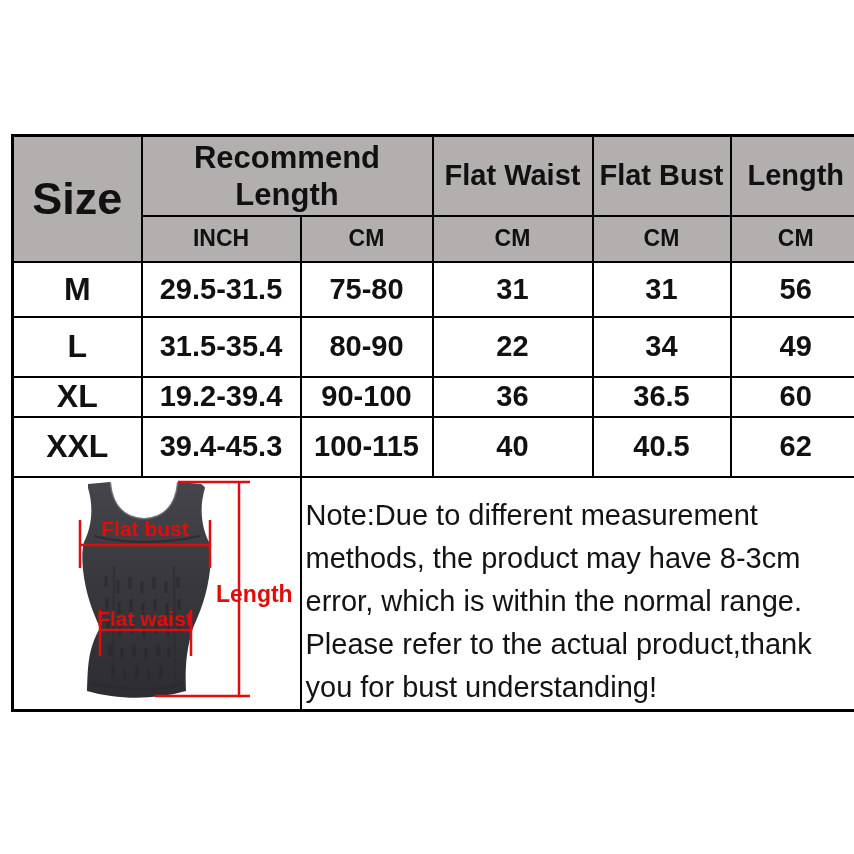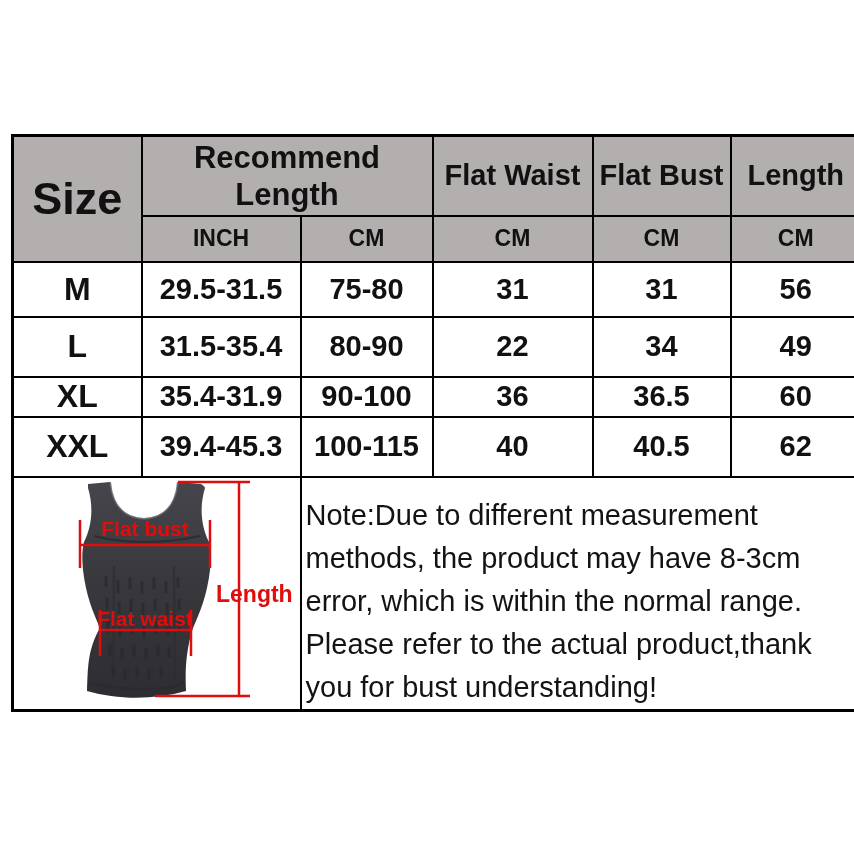--- a/index.html
+++ b/index.html
@@ -77,21 +77,21 @@
   <tr class="drow-b">
     <td class="cell-size">L</td>
     <td class="cell-val">31.5-35.4</td>
     <td class="cell-val">80-90</td>
     <td class="cell-val">22</td>
     <td class="cell-val">34</td>
     <td class="cell-val">49</td>
   </tr>
   <tr class="drow-c">
     <td class="cell-size">XL</td>
-    <td class="cell-val">35.4-31.9</td>
+    <td class="cell-val">19.2-39.4</td>
     <td class="cell-val">90-100</td>
     <td class="cell-val">36</td>
     <td class="cell-val">36.5</td>
     <td class="cell-val">60</td>
   </tr>
   <tr class="drow-b">
     <td class="cell-size">XXL</td>
     <td class="cell-val">39.4-45.3</td>
     <td class="cell-val">100-115</td>
     <td class="cell-val">40</td>

